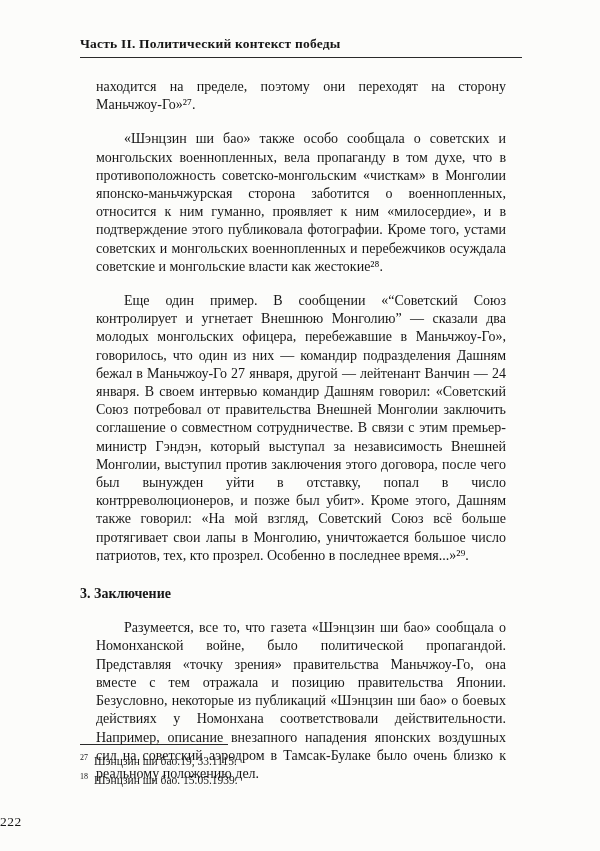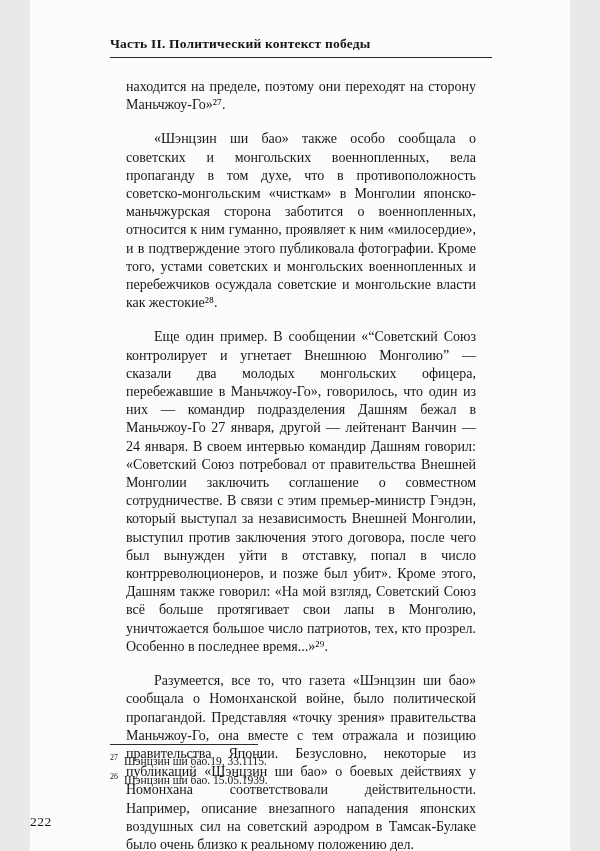--- a/index.html
+++ b/index.html
@@ -2,21 +2,21 @@
 <html><head>
 <meta charset="utf-8">
 <style>
   html, body {
     margin: 0;
     padding: 0;
     background: #e9e9e7;
   }
   .page {
     position: relative;
-    width: 540px;
+    width: 600px;
     height: 851px;
     margin: 0 auto;
     background: #fcfcfa;
     box-sizing: border-box;
     padding: 36px 78px 0 80px;
     font-family: "Liberation Serif", "DejaVu Serif", serif;
     color: #161616;
     overflow: hidden;
   }
   .running-header {
@@ -80,28 +80,29 @@
 <body>
 
 <div class="page">
 
   <div class="running-header">Часть II. Политический  контекст победы</div>
 
   <div class="body-text">
     <p class="para no-indent">находится на пределе, поэтому они переходят на сторону Маньчжоу-Го»²⁷.</p>
     <p class="para">«Шэнцзин ши бао» также особо сообщала о советских и монгольских военнопленных, вела пропаганду в том духе, что в противоположность советско-монгольским «чисткам» в Монголии японско-маньчжурская сторона заботится о военнопленных, относится к ним гуманно, проявляет к ним «милосердие», и в подтверждение этого публиковала фотографии. Кроме того, устами советских и монгольских военнопленных и перебежчиков осуждала советские и монгольские власти как жестокие²⁸.</p>
     <p class="para">Еще один пример. В сообщении «“Советский Союз контролирует и угнетает Внешнюю Монголию” — сказали два молодых  монгольских  офицера,  перебежавшие  в  Маньчжоу-Го», говорилось, что один из них — командир подразделения Дашням бежал в Маньчжоу-Го 27 января, другой — лейтенант Ванчин — 24 января. В своем интервью командир Дашням говорил: «Советский Союз потребовал от правительства Внешней Монголии заключить соглашение о совместном сотрудничестве. В связи с этим премьер-министр Гэндэн, который выступал за независимость Внешней Монголии, выступил против заключения этого договора, после чего был вынужден уйти в отставку, попал в число контрреволюционеров, и позже был убит». Кроме этого, Дашням также говорил: «На мой взгляд, Советский Союз всё больше протягивает свои лапы в Монголию, уничтожается большое число патриотов, тех, кто прозрел. Особенно в последнее время...»²⁹.</p>
+    <p class="para section-heading">3. Заключение</p>
     <p class="para">Разумеется, все то, что газета «Шэнцзин ши бао» сообщала о Номонханской войне, было политической пропагандой. Представляя «точку зрения» правительства Маньчжоу-Го, она вместе с тем отражала и позицию правительства Японии. Безусловно, некоторые из публикаций «Шэнцзин ши бао» о боевых действиях у Номонхана соответствовали действительности. Например, описание внезапного нападения японских воздушных сил на советский аэродром в Тамсак-Булаке было очень близко к реальному положению дел.</p>
   </div>
 
   <div class="footnotes">
     <div class="footnote-rule"></div>
     <div class="footnote">
       <span class="fn-marker">27</span><span>Шэнцзин ши бао.19, 33.1115.</span>
     </div>
     <div class="footnote">
-      <span class="fn-marker">26</span><span>Шэнцзин ши бао. 15.05.1939.</span>
+      <span class="fn-marker">18</span><span>Шэнцзин ши бао. 15.05.1939.</span>
     </div>
   </div>
 
   <div class="page-number">222</div>
 
 </div>
 
 </body></html>

